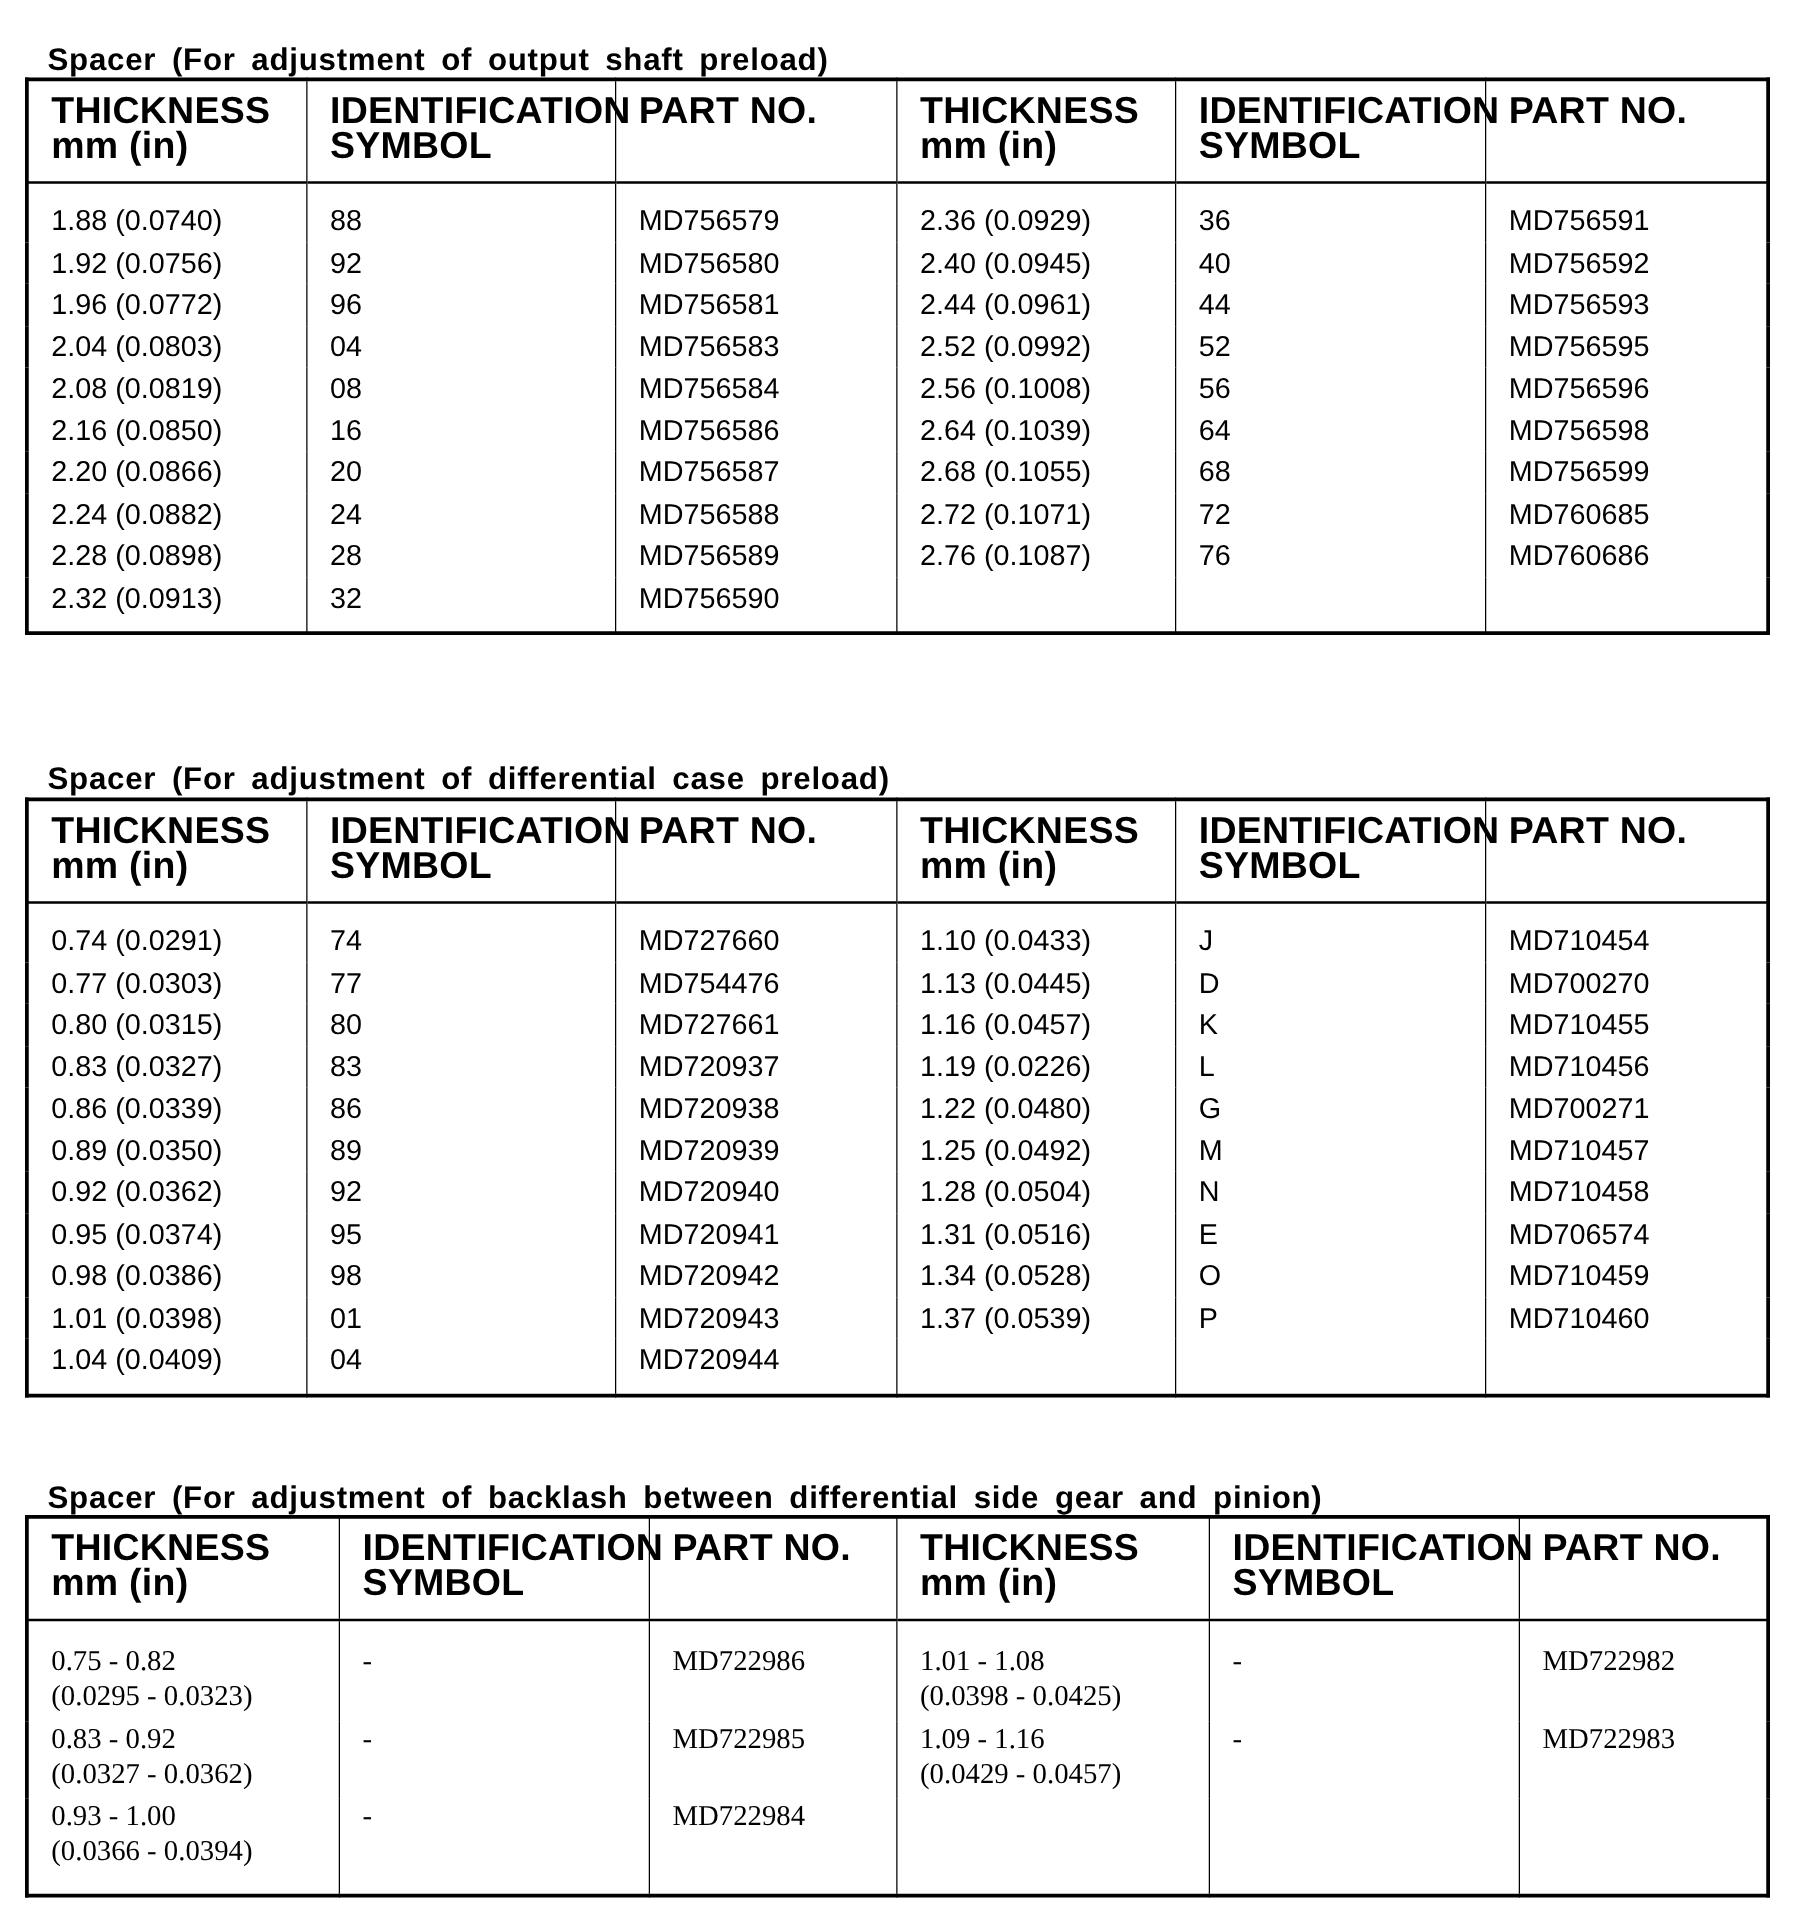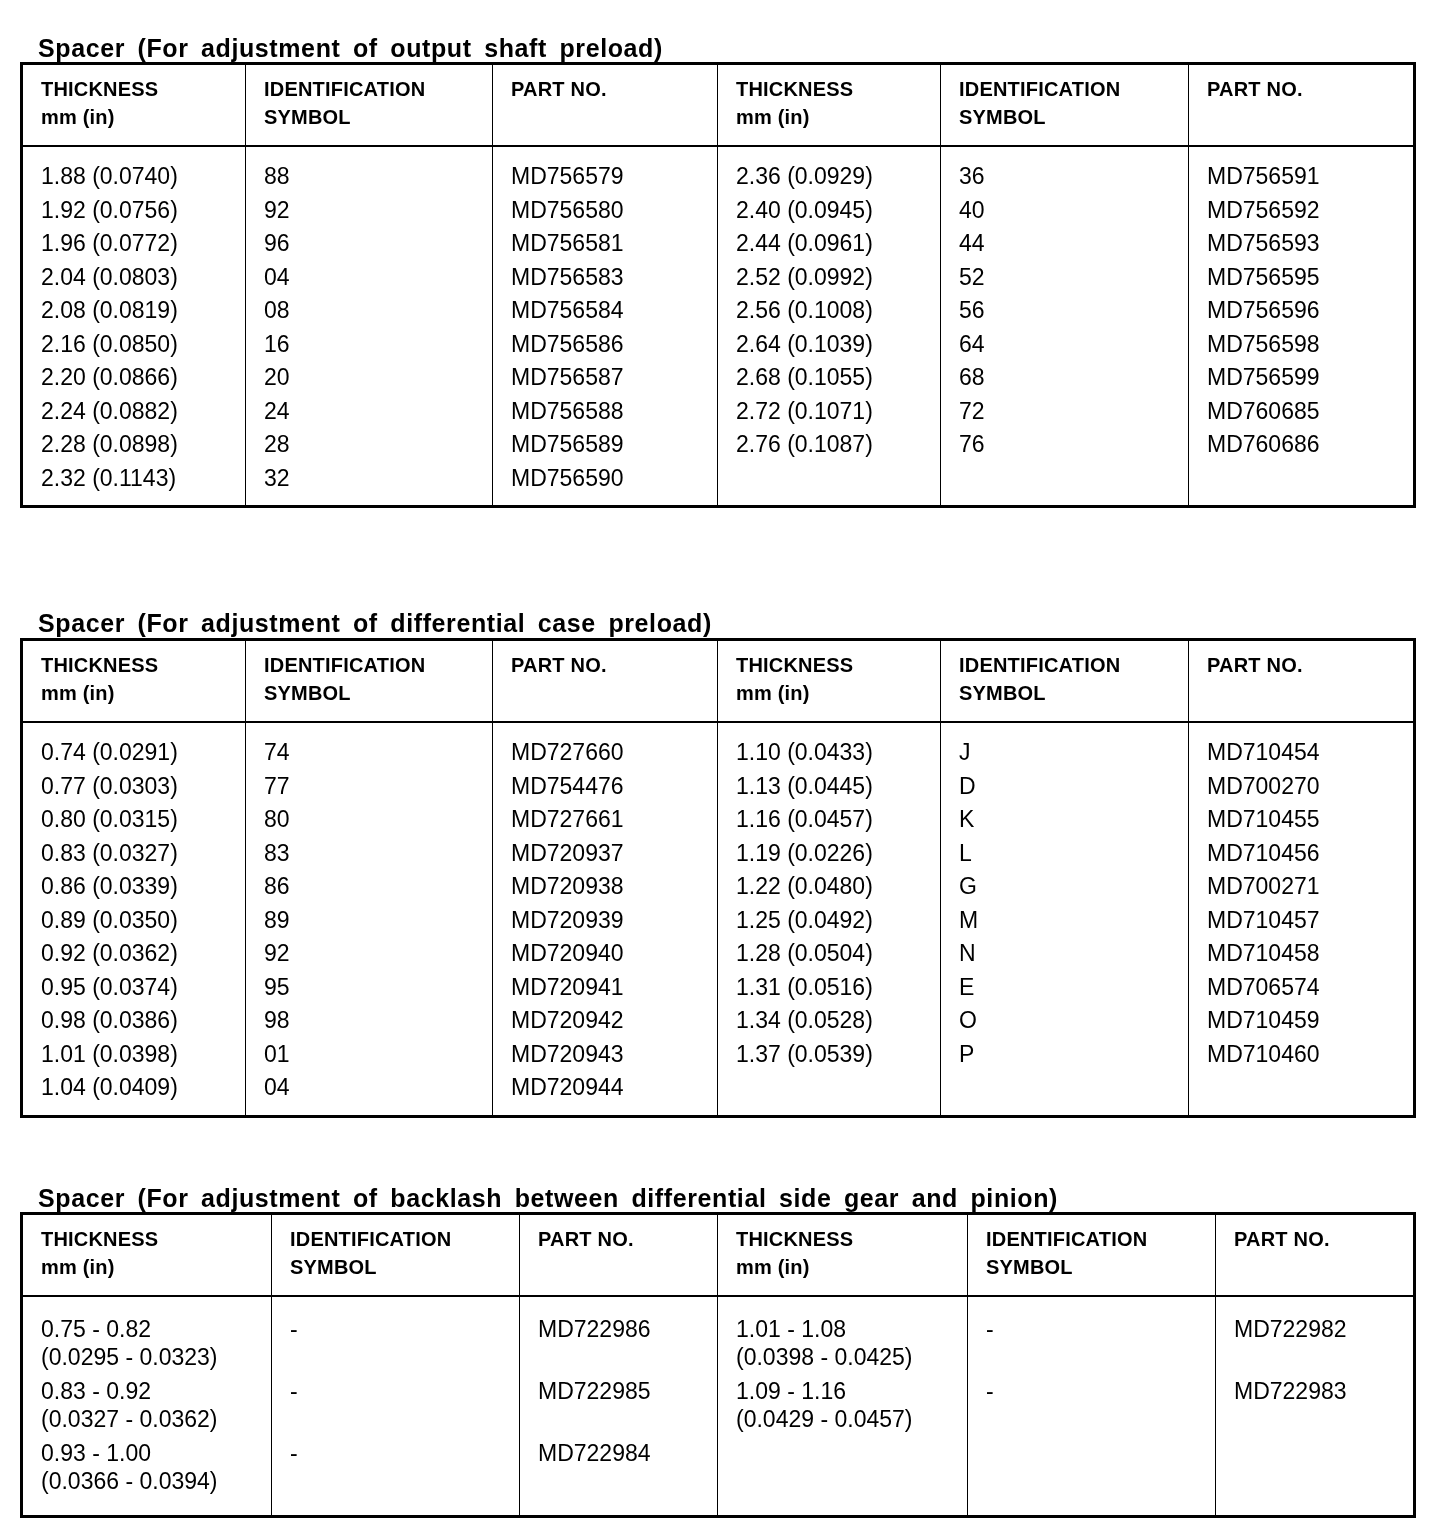--- a/index.html
+++ b/index.html
@@ -16,31 +16,31 @@
   table.spec {
     position: absolute; left: 20px; width: 1393px;
     border-collapse: collapse; table-layout: fixed;
     border: 3px solid #000;
   }
   table.spec th, table.spec td {
     border-left: 1.5px solid #000; border-right: 1.5px solid #000;
     vertical-align: top; text-align: left; padding: 0;
   }
   table.spec th {
-    font-weight: bold; font-size: 20px; line-height: 28px;
+    font-weight: bold; font-size: 30px; line-height: 28px;
     padding: 10px 0 0 18px; height: 70px;
     border-bottom: 2.5px solid #000;
     letter-spacing: 0.2px;
   }
   table.spec td {
     font-size: 23px; line-height: 33.5px; padding: 0 0 0 18px;
   }
   table.spec tbody tr:first-child td { padding-top: 13px; }
   table.spec tbody tr:last-child td { padding-bottom: 10px; }
-  table.t3 td { line-height: 28px; }
+  table.t3 td { line-height: 28px; font-family: Liberation Serif, serif; }
   table.t3 tbody tr td { padding-bottom: 6px; }
   table.t3 tbody tr:first-child td { padding-top: 18px; }
   table.t3 tbody tr:last-child td { padding-bottom: 20px; }
   .line { display: block; }
 </style>
 </head>
 <body>
 
 <h2 class="title" style="top:18px;">Spacer (For adjustment of output shaft preload)</h2>
 <table class="spec t1" style="top:62px;">
@@ -141,21 +141,21 @@
       </tr>
       <tr>
         <td>2.28 (0.0898)</td>
         <td>28</td>
         <td>MD756589</td>
         <td>2.76 (0.1087)</td>
         <td>76</td>
         <td>MD760686</td>
       </tr>
       <tr>
-        <td>2.32 (0.1143)</td>
+        <td>2.32 (0.0913)</td>
         <td>32</td>
         <td>MD756590</td>
         <td></td>
         <td></td>
         <td></td>
       </tr>
     </tbody>
 </table>
 
 <h2 class="title" style="top:593px;">Spacer (For adjustment of differential case preload)</h2>

